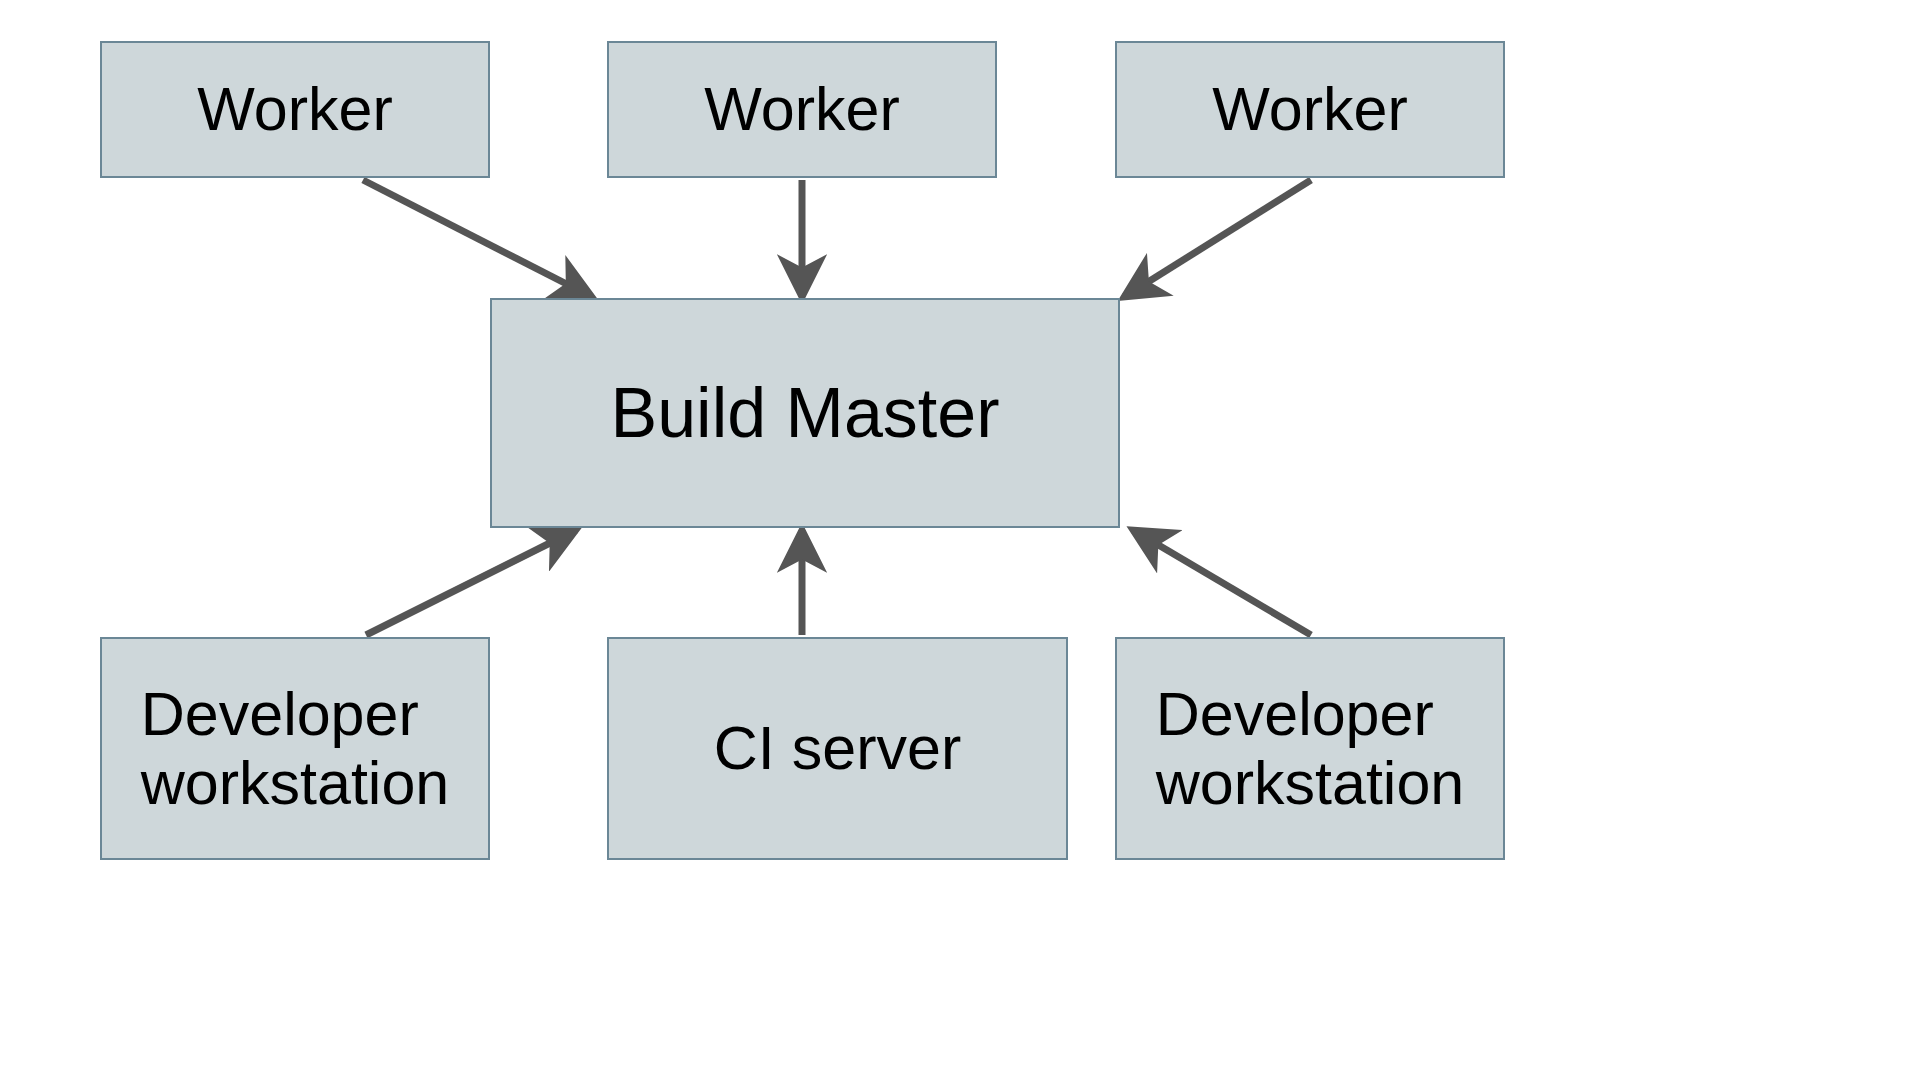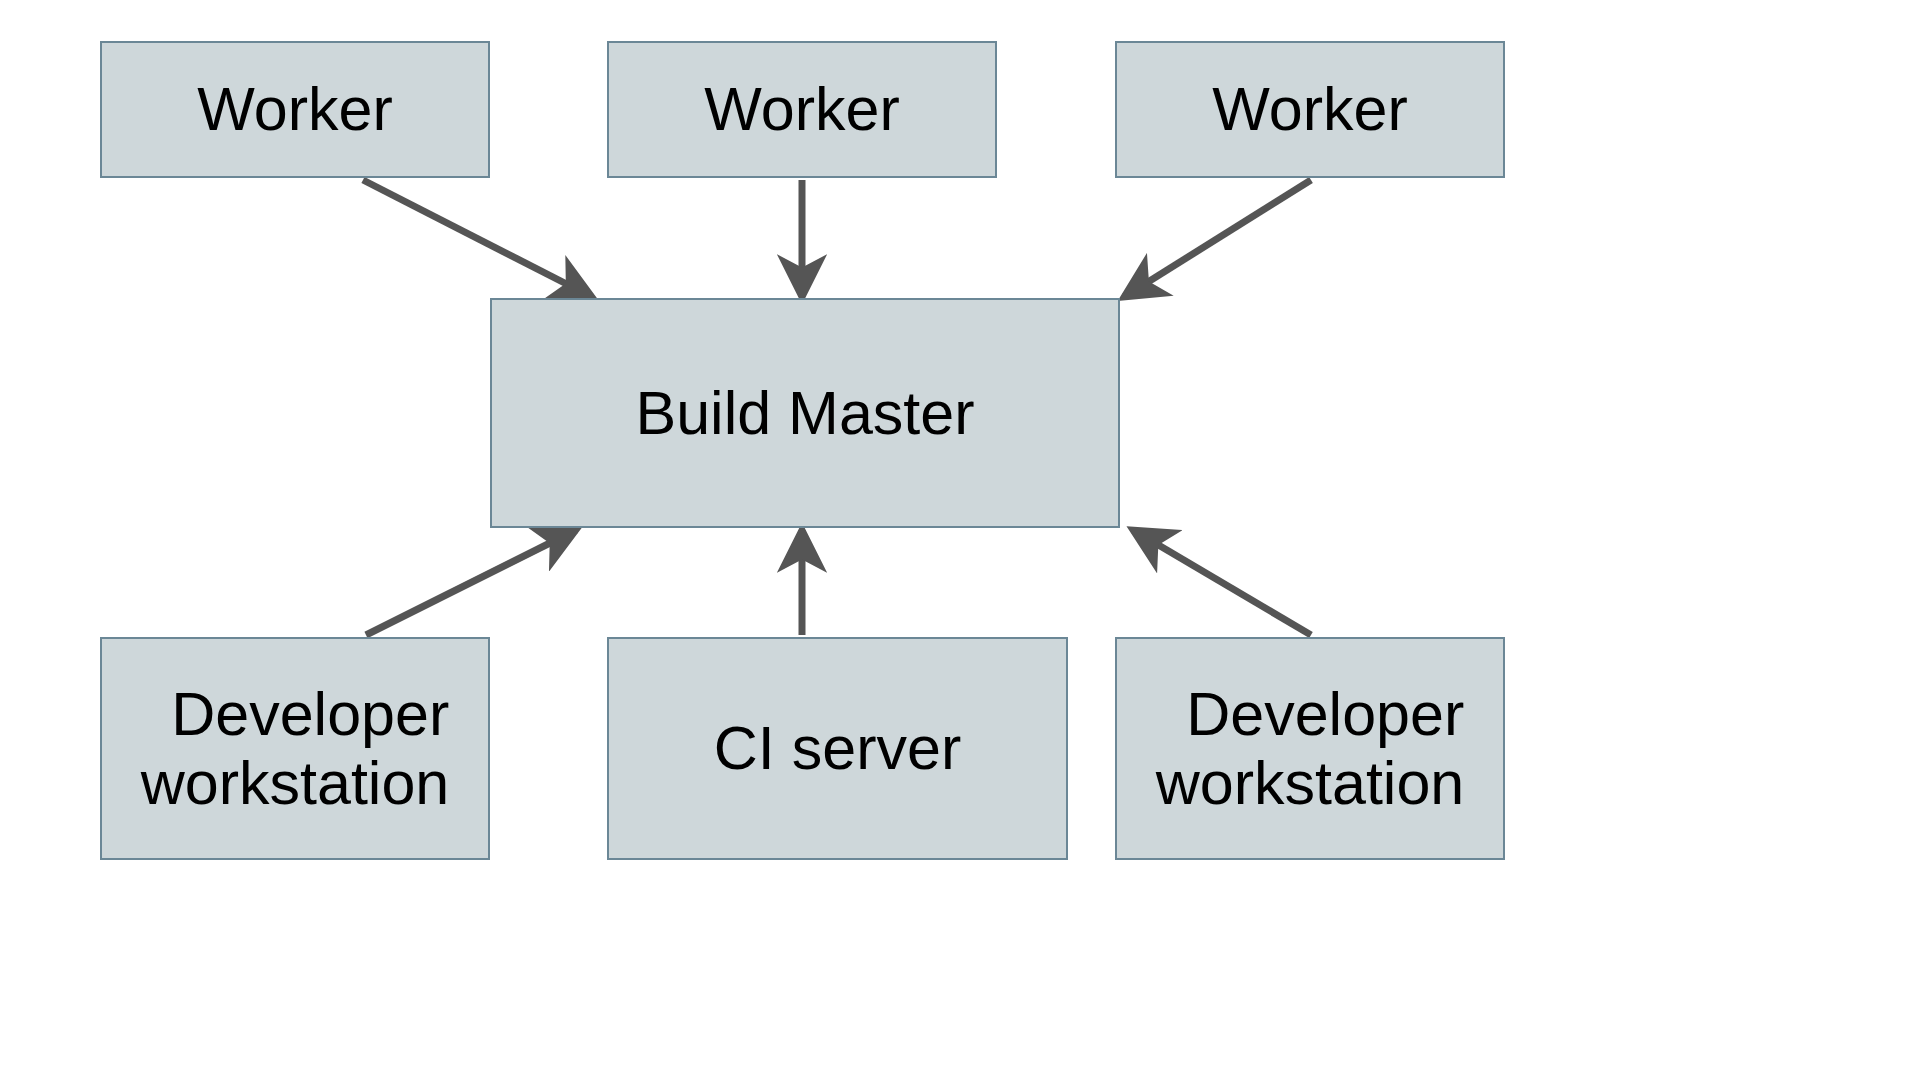--- a/index.html
+++ b/index.html
@@ -27,34 +27,34 @@
     height: 1090px;
   }
   .node {
     position: absolute;
     box-sizing: border-box;
     background: #ced7da;
     border: 2px solid #6b8796;
     display: flex;
     align-items: center;
     justify-content: center;
-    text-align: right;
+    text-align: left;
     color: #000000;
     line-height: 1.12;
     z-index: 2;
   }
   .node-label {
     display: block;
     white-space: pre-line;
     padding: 0 6px;
   }
   .n-worker1 { left: 100px;  top: 41px;  width: 390px; height: 137px; font-size: 61px; }
   .n-worker2 { left: 607px;  top: 41px;  width: 390px; height: 137px; font-size: 61px; }
   .n-worker3 { left: 1115px; top: 41px;  width: 390px; height: 137px; font-size: 61px; }
-  .n-master  { left: 490px;  top: 298px; width: 630px; height: 230px; font-size: 61px; }
+  .n-master  { left: 490px;  top: 298px; width: 630px; height: 230px; font-size: 70px; }
   .n-devws1  { left: 100px;  top: 637px; width: 390px; height: 223px; font-size: 61px; }
   .n-ci      { left: 607px;  top: 637px; width: 461px; height: 223px; font-size: 61px; }
   .n-devws2  { left: 1115px; top: 637px; width: 390px; height: 223px; font-size: 61px; }
 </style>
 </head>
 <body>
 
 <div id="canvas">
 
   <svg id="edges" viewBox="0 0 1910 1090" xmlns="http://www.w3.org/2000/svg">

